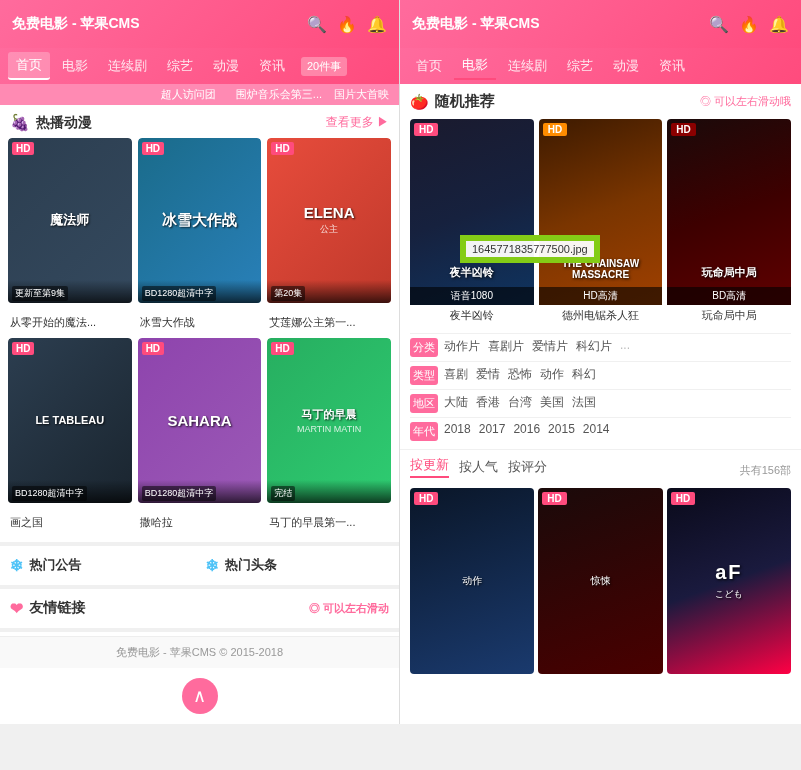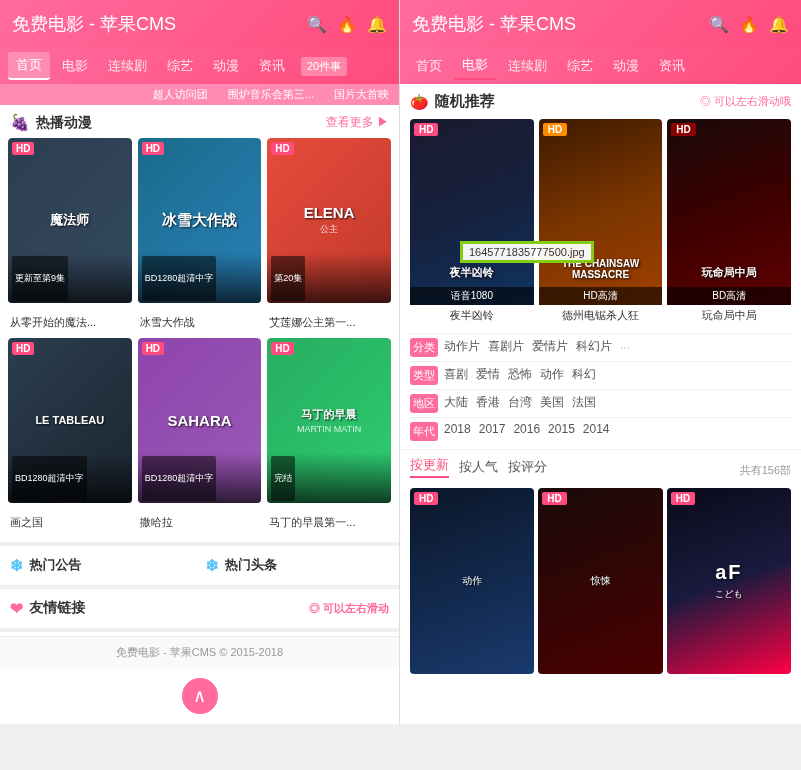--- a/index.html
+++ b/index.html
@@ -4,21 +4,21 @@
   <style>
     * { box-sizing: border-box; margin: 0; padding: 0; }
     body { font-family: "Microsoft YaHei", Arial, sans-serif; font-size: 13px; background: #f0f0f0; display: flex; width: 801px; }
     
     
     .left-panel { width: 400px; background: #fff; overflow: hidden; border-right: 1px solid #ddd; }
     .right-panel { width: 401px; background: #fff; overflow: hidden; }
     
     
     .header { background: linear-gradient(135deg, #ff6b9d, #ff4b7d); padding: 10px 12px; display: flex; align-items: center; justify-content: space-between; height: 48px; }
-    .header-title { color: #fff; font-size: 18px; font-weight: normal; }
+    .header-title { color: #fff; font-size: 14px; font-weight: bold; }
     .header-icons { display: flex; gap: 10px; align-items: center; }
     .header-icon { color: #fff; font-size: 16px; cursor: pointer; }
     
     
     .nav-bar { background: linear-gradient(135deg, #ff6b9d, #ff4b7d); padding: 0 8px; display: flex; align-items: center; gap: 4px; height: 36px; }
     .nav-item { color: rgba(255,255,255,0.85); font-size: 13px; padding: 4px 8px; cursor: pointer; border-radius: 3px; white-space: nowrap; }
     .nav-item.active { color: #fff; background: rgba(255,255,255,0.25); border-bottom: 2px solid #fff; }
     .nav-search-badge { background: rgba(255,255,255,0.3); color: #fff; font-size: 11px; padding: 2px 6px; border-radius: 3px; margin-left: 4px; }
     
     
@@ -29,21 +29,21 @@
     .section-title-left { display: flex; align-items: center; gap: 6px; font-size: 14px; font-weight: bold; color: #333; }
     .section-title-icon { font-size: 16px; }
     .section-more { color: #ff6b9d; font-size: 12px; cursor: pointer; }
     
     
     .movie-grid { display: flex; gap: 6px; padding: 0 8px 8px; flex-wrap: wrap; }
     .movie-card { width: calc(33.33% - 4px); position: relative; border-radius: 4px; overflow: hidden; cursor: pointer; }
     .movie-poster { width: 100%; aspect-ratio: 3/4; background: #ccc; position: relative; border-radius: 4px; overflow: hidden; }
     .hd-badge { position: absolute; top: 4px; left: 4px; background: #ff4b7d; color: #fff; font-size: 10px; font-weight: bold; padding: 1px 4px; border-radius: 2px; z-index: 2; }
     .movie-overlay { position: absolute; bottom: 0; left: 0; right: 0; background: linear-gradient(transparent, rgba(0,0,0,0.7)); padding: 4px 4px 2px; }
-    .movie-sub-badge { font-size: 9px; color: #fff; background: rgba(0,0,0,0.5); padding: 16px 3px; border-radius: 2px; display: inline-block; }
+    .movie-sub-badge { font-size: 9px; color: #fff; background: rgba(0,0,0,0.5); padding: 1px 3px; border-radius: 2px; display: inline-block; }
     .movie-title { font-size: 11px; color: #333; margin-top: 12px; white-space: nowrap; overflow: hidden; text-overflow: ellipsis; padding: 0 2px; }
     
     
     .p1 { background: linear-gradient(135deg, #2c3e50, #34495e); }
     .p2 { background: linear-gradient(135deg, #1a6b8a, #2980b9); }
     .p3 { background: linear-gradient(135deg, #e74c3c, #c0392b); }
     .p4 { background: linear-gradient(135deg, #2c3e50, #1a252f); }
     .p5 { background: linear-gradient(135deg, #8e44ad, #9b59b6); }
     .p6 { background: linear-gradient(135deg, #27ae60, #2ecc71); }
     
@@ -85,21 +85,21 @@
     .r3 { background: linear-gradient(160deg, #1a0a0a, #3d0000, #600000); }
     
     .quality-badge { position: absolute; top: 4px; left: 4px; background: #ff4b7d; color: #fff; font-size: 10px; font-weight: bold; padding: 1px 5px; border-radius: 2px; z-index: 2; }
     .quality-badge.hd-clear { background: #ff8c00; }
     .quality-badge.bd { background: #8b0000; }
     
     .movie-bottom-label { position: absolute; bottom: 0; left: 0; right: 0; background: rgba(0,0,0,0.6); color: #fff; font-size: 10px; padding: 2px 4px; text-align: center; margin-top: 8px; }
     .movie-name { font-size: 11px; color: #333; margin-top: 3px; text-align: center; white-space: nowrap; overflow: hidden; text-overflow: ellipsis; }
     
     
-    .filename-tooltip { position: absolute; background: rgba(255,255,255,0.95); border: 3px solid #84cc16; color: #333; font-size: 11px; padding: 2px 6px; z-index: 10; white-space: nowrap; bottom: 60px; left: 50px; }
+    .filename-tooltip { position: absolute; background: rgba(255,255,255,0.95); border: 6px solid #84cc16; color: #333; font-size: 11px; padding: 2px 6px; z-index: 10; white-space: nowrap; bottom: 60px; left: 50px; }
     
     
     .filter-section { padding: 4px 10px; }
     .filter-row { display: flex; align-items: flex-start; gap: 6px; margin-bottom: 4px; border-top: 1px solid #f0f0f0; padding-top: 4px; }
     .filter-label { background: #ff6b9d; color: #fff; font-size: 11px; padding: 2px 0; border-radius: 3px; white-space: nowrap; min-width: 28px; text-align: center; }
     .filter-items { display: flex; gap: 8px; flex-wrap: nowrap; overflow: hidden; }
     .filter-item { font-size: 12px; color: #555; cursor: pointer; white-space: nowrap; }
     
     
     .sort-bar { display: flex; align-items: flex-end; padding: 6px 10px; border-top: 1px solid #f0f0f0; }
@@ -140,21 +140,21 @@
     <span class="nav-item">电影</span>
     <span class="nav-item">连续剧</span>
     <span class="nav-item">综艺</span>
     <span class="nav-item">动漫</span>
     <span class="nav-item">资讯</span>
     <span class="nav-search-badge">20件事</span>
   </div>
 
   <div class="marquee-bar" style="background:#ff8ab3; padding:3px 10px;">
     <span style="color:#fff;font-size:11px;margin-right:12px;">超人访问团</span>
-    <span style="color:#fff;font-size:11px;margin-right:12px;">围炉音乐会第三...</span>
+    <span style="color:#fff;font-size:11px;margin-right:4px;">围炉音乐会第三...</span>
     <span style="color:#fff;font-size:11px;">国片大首映</span>
   </div>
 
   <div class="section-title">
     <div class="section-title-left">
       <span class="section-title-icon">🍇</span>
       <span>热播动漫</span>
     </div>
     <span class="section-more">查看更多 ▶</span>
   </div>

